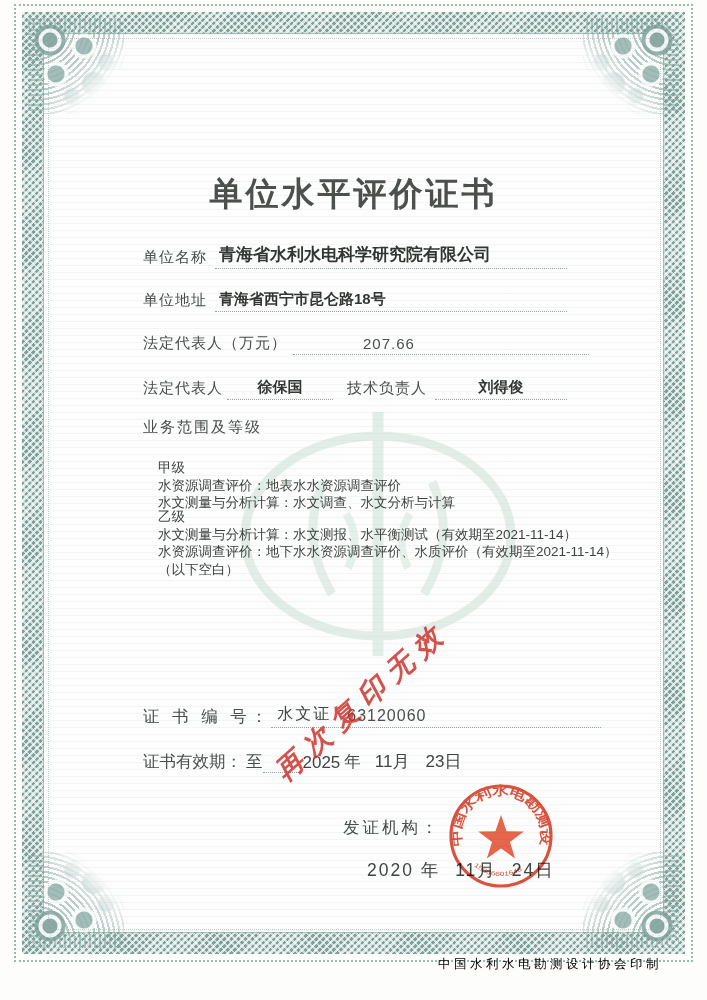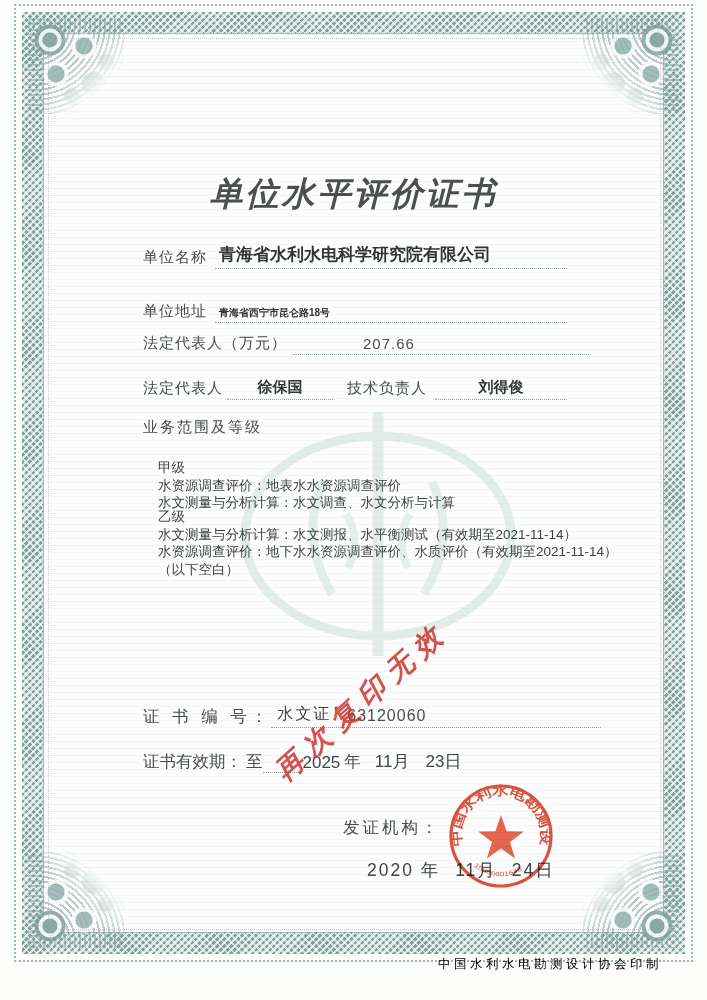--- a/index.html
+++ b/index.html
@@ -57,31 +57,31 @@
   }
 
   
   .wm-logo{position:absolute;left:228px;top:398px;width:300px;height:270px;opacity:.5;pointer-events:none;}
 
   
   .title{
     position:absolute;left:0;width:707px;text-align:center;
     font-size:33px;font-weight:700;letter-spacing:3px;color:#4c504d;
   }
-  #title1{top:124px;} #title2{top:172px;font-style:italic;}
+  #title1{top:124px;} #title2{top:172px;}
 
   .field{position:absolute;display:flex;align-items:flex-end;}
   .field .label{font-size:15px;letter-spacing:1px;color:#474d49;padding-bottom:2px;white-space:nowrap;}
   .uline{border-bottom:1.6px dotted #98a59f;padding-bottom:2px;box-sizing:border-box;}
   .value{color:#323633;}
 
   #row-name{left:143px;top:243px;}
   #row-name .value{width:352px;margin-left:8px;font-size:17px;font-weight:700;padding-left:4px;}
-  #row-addr{left:143px;top:302px;align-items:flex-end;}
-  #row-addr .value{width:352px;margin-left:8px;font-size:10px;font-weight:600;padding-left:4px;}
+  #row-addr{left:143px;top:290px;align-items:flex-end;}
+  #row-addr .value{width:352px;margin-left:8px;font-size:15px;font-weight:600;padding-left:4px;}
   #row-cap{left:143px;top:334px;}
   #row-cap .value{width:296px;margin-left:6px;font-size:15px;padding-left:70px;color:#4a4f4c;letter-spacing:1px;}
   #row-reps{left:143px;top:378px;}
   #row-reps .value{font-size:15px;font-weight:700;text-align:center;}
   #row-reps .v1{width:106px;margin-left:4px;}
   #row-reps .lbl2{margin-left:14px;}
   #row-reps .v2{width:132px;margin-left:8px;}
 
   #scope-label{position:absolute;left:143px;top:418px;font-size:15px;letter-spacing:2px;color:#474d49;}
   .scope-block{position:absolute;left:158px;width:480px;font-size:13.5px;line-height:17.5px;color:#3c423e;}

